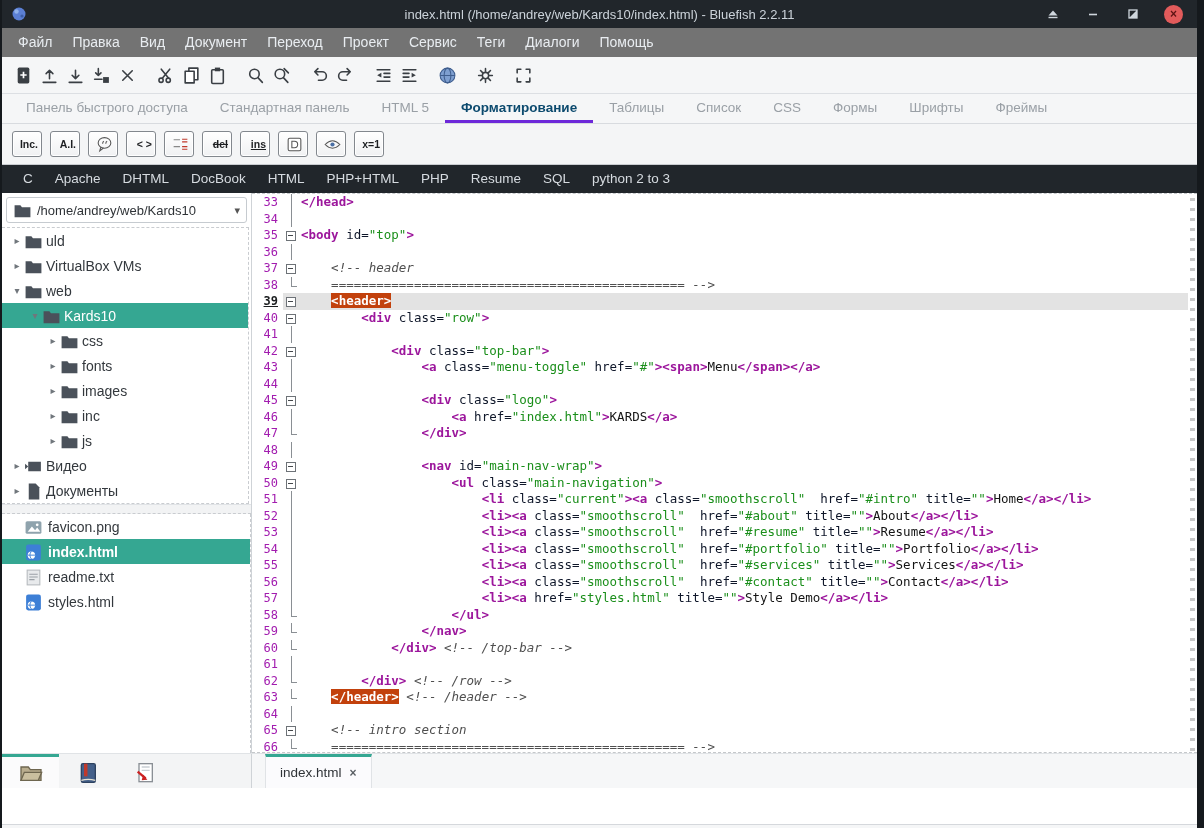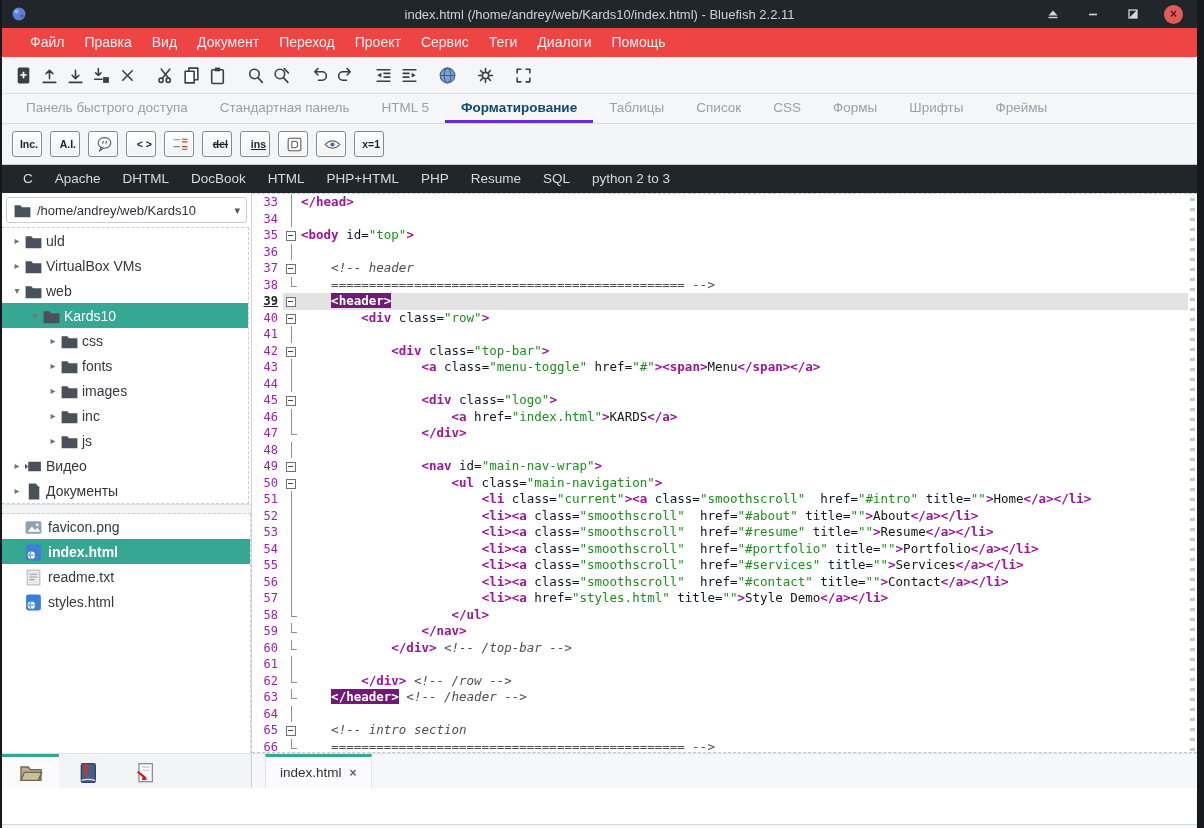--- a/index.html
+++ b/index.html
@@ -6,21 +6,21 @@
   body{width:1204px;height:828px;overflow:hidden;font-family:"Liberation Sans","DejaVu Sans",sans-serif;-webkit-font-smoothing:antialiased;}
   .window{width:1204px;height:828px;display:flex;flex-direction:column;box-sizing:border-box;border-left:2px solid #15191d;border-right:7px solid #15191d;border-bottom:2px solid #15191d;background:#fff;}
   
   .titlebar{height:28px;background:#21262b;display:flex;align-items:center;flex:none;position:relative;}
   .app-icon{margin-left:8px;width:18px;height:18px;}
   .title-text{position:absolute;left:0;right:0;text-align:center;color:#ccd3da;font-size:13px;pointer-events:none;}
   .winbtns{margin-left:auto;display:flex;align-items:center;gap:22px;padding-right:14px;z-index:2;}
   .winbtn{width:18px;height:18px;display:flex;align-items:center;justify-content:center;}
   .closebtn{width:19px;height:19px;border-radius:50%;background:#e25b5b;color:#5d1414;font-size:12px;font-weight:bold;display:flex;align-items:center;justify-content:center;}
   
-  .menubar{height:29px;background:#ef4444;display:flex;align-items:flex-end;flex:none;padding-left:18px;}
+  .menubar{height:29px;background:#737373;display:flex;align-items:flex-end;flex:none;padding-left:6px;}
   .menu-item{color:#e9edf1;font-size:14px;padding:0 10px;line-height:29px;}
   
   .toolbar{height:36px;background:#f5f6f7;border-bottom:1px solid #dcdfe3;display:flex;align-items:center;flex:none;padding-left:8px;}
   .tb{width:26px;height:26px;border:none;background:transparent;display:flex;align-items:center;justify-content:center;padding:0;margin-right:0;}
   .tb.gap{margin-left:12px;}
   
   .paneltabs{height:29px;background:#f5f6f7;border-bottom:1px solid #d8dbdf;display:flex;align-items:stretch;flex:none;padding-left:8px;}
   .ptab{font-size:13.5px;color:#9aa0a6;padding:0 16px;display:flex;align-items:center;border-bottom:3px solid transparent;box-sizing:border-box;}
   .ptab.active{color:#0c4a6e;font-weight:bold;border-bottom:3px solid #6d28d9;}
   
@@ -58,21 +58,21 @@
   .eline.cur .mk,.eline.cur .code{background:#e3e3e3;}
   .mk-line::before{content:"";position:absolute;left:8px;top:0;bottom:0;border-left:1px solid #8a8f94;}
   .mk-end::before{content:"";position:absolute;left:8px;top:0;height:9px;width:5px;border-left:1px solid #8a8f94;border-bottom:1px solid #8a8f94;}
   .mk-fold::before{content:"";position:absolute;left:3px;top:4px;width:8px;height:8px;border:1px solid #6d7277;background:#fff;}
   .mk-fold::after{content:"";position:absolute;left:5px;top:8px;width:5px;border-top:1px solid #44484c;}
   .tok-t{color:#9c169c;font-weight:bold;}
   .tok-a{color:#0f172a;}
   .tok-v{color:#1b8f1b;}
   .tok-x{color:#141414;}
   .tok-c{color:#4f4f4f;font-style:italic;}
-  .tok-r{color:#ffffff;font-weight:bold;background:#701a75;}
+  .tok-r{color:#ffffff;font-weight:bold;background:#c2410c;}
   .vscroll{position:absolute;top:0;bottom:0;right:0;width:9px;background:#fff;}
   .vscroll::before{content:"";position:absolute;left:2px;right:2px;top:4px;bottom:0;background:repeating-linear-gradient(to bottom,#c9c9c9 0 3px,transparent 3px 10px);}
   
   .tabband{flex:none;height:34px;display:flex;background:#f4f5f6;border-top:1px solid #e0e3e6;}
   .sidebtabs{width:250px;flex:none;border-right:1px solid #cfd3d7;box-sizing:border-box;display:flex;align-items:stretch;background:#f3f4f5;}
   .sbt{width:57px;display:flex;align-items:center;justify-content:center;border-top:3px solid transparent;box-sizing:border-box;}
   .sbt.active{border-top:3px solid #35a792;background:#fbfbfc;}
   .doctabs{flex:1;display:flex;align-items:stretch;background:#f6f7f8;}
   .doctab{margin-left:13px;padding:0 14px;display:flex;align-items:center;gap:8px;border-top:3px solid #35a792;border-left:1px solid #e0e3e6;border-right:1px solid #e0e3e6;background:#fbfbfd;box-sizing:border-box;}
   .doctab .dlabel{font-size:13.5px;color:#2f3337;}

